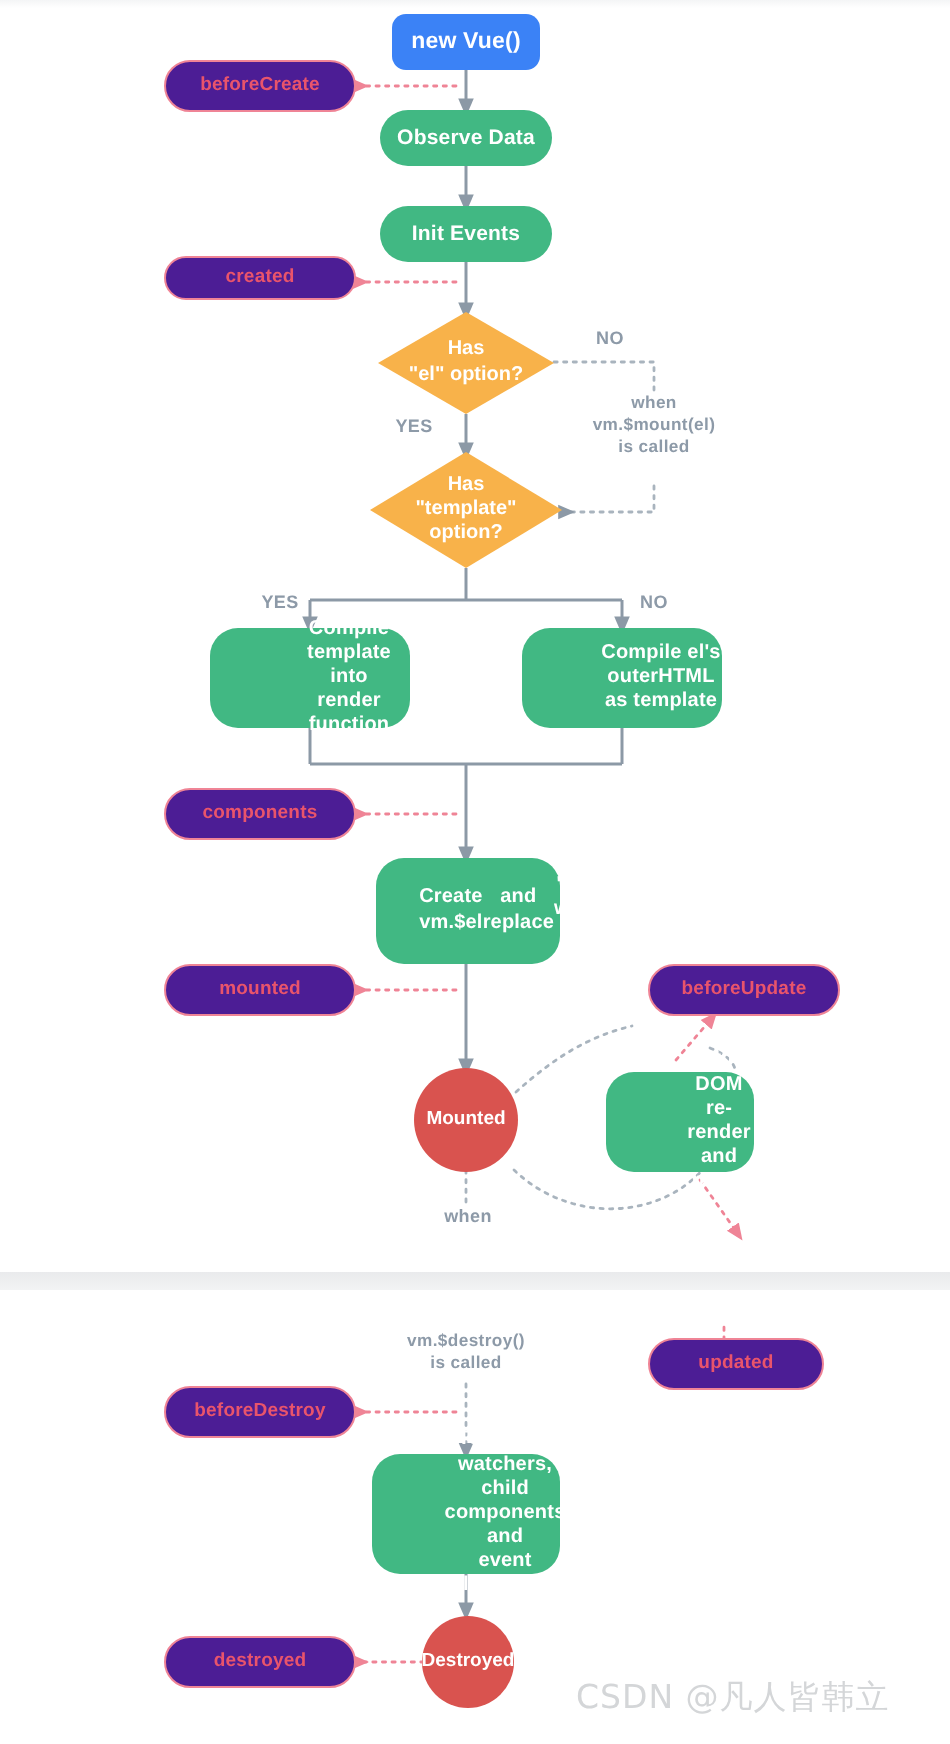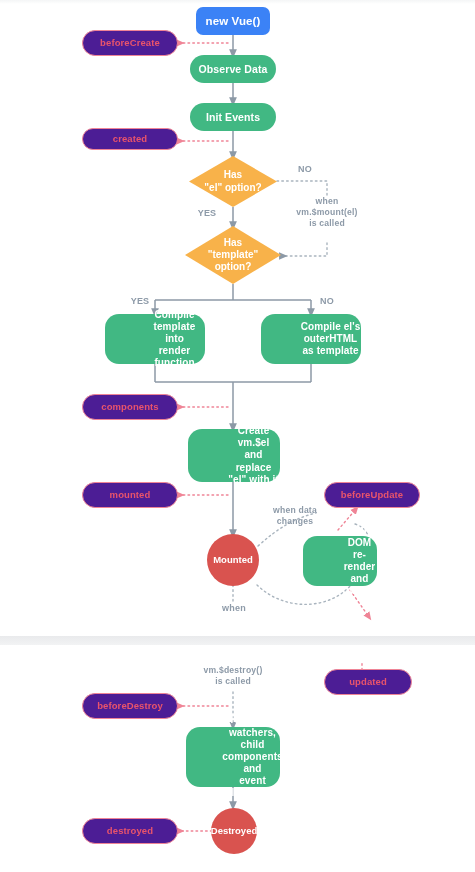--- a/index.html
+++ b/index.html
@@ -179,21 +179,21 @@
     <span>into</span>
     <span>render function</span>
   </div>
 
   <div class="node n-green big" style="left:261px;top:314px;width:100px;height:50px;flex-direction:column;">
     <span>Compile el's</span>
     <span>outerHTML</span>
     <span>as template</span>
   </div>
 
-  <div class="node n-green big" style="left:188px;top:429px;width:92px;height:53px;flex-direction:column;">
+  <div class="node n-green big" style="left:188px;top:429px;width:92px;height:53px;">
     <span>Create vm.$el</span>
     <span>and replace</span>
     <span>"el" with it</span>
   </div>
 
   <div class="node n-circle" style="left:207px;top:534px;width:52px;height:52px;">
     <span>Mounted</span>
   </div>
 
   <div class="node n-green big" style="left:303px;top:536px;width:74px;height:50px;flex-direction:column;">
@@ -252,26 +252,23 @@
   <div class="lbl small" style="left:277px;top:196px;width:100px;">
     <div>when</div>
     <div>vm.$mount(el)</div>
     <div>is called</div>
   </div>
 
   <div class="lbl" style="left:124px;top:296px;width:32px;">YES</div>
 
   <div class="lbl" style="left:312px;top:296px;width:30px;">NO</div>
 
-  <div class="lbl small" style="left:255px;top:505px;width:80px;">
-    <div>when data</div>
-    <div>changes</div>
-  </div>
 
   <div class="lbl" style="left:212px;top:603px;width:44px;">when</div>
 
   <div class="lbl small" style="left:183px;top:665px;width:100px;">
     <div>vm.$destroy()</div>
     <div>is called</div>
   </div>
 
+  <div class="watermark" style="left:288px;top:838px;">CSDN @凡人皆韩立</div>
 
 </div>
 
 </body></html>

